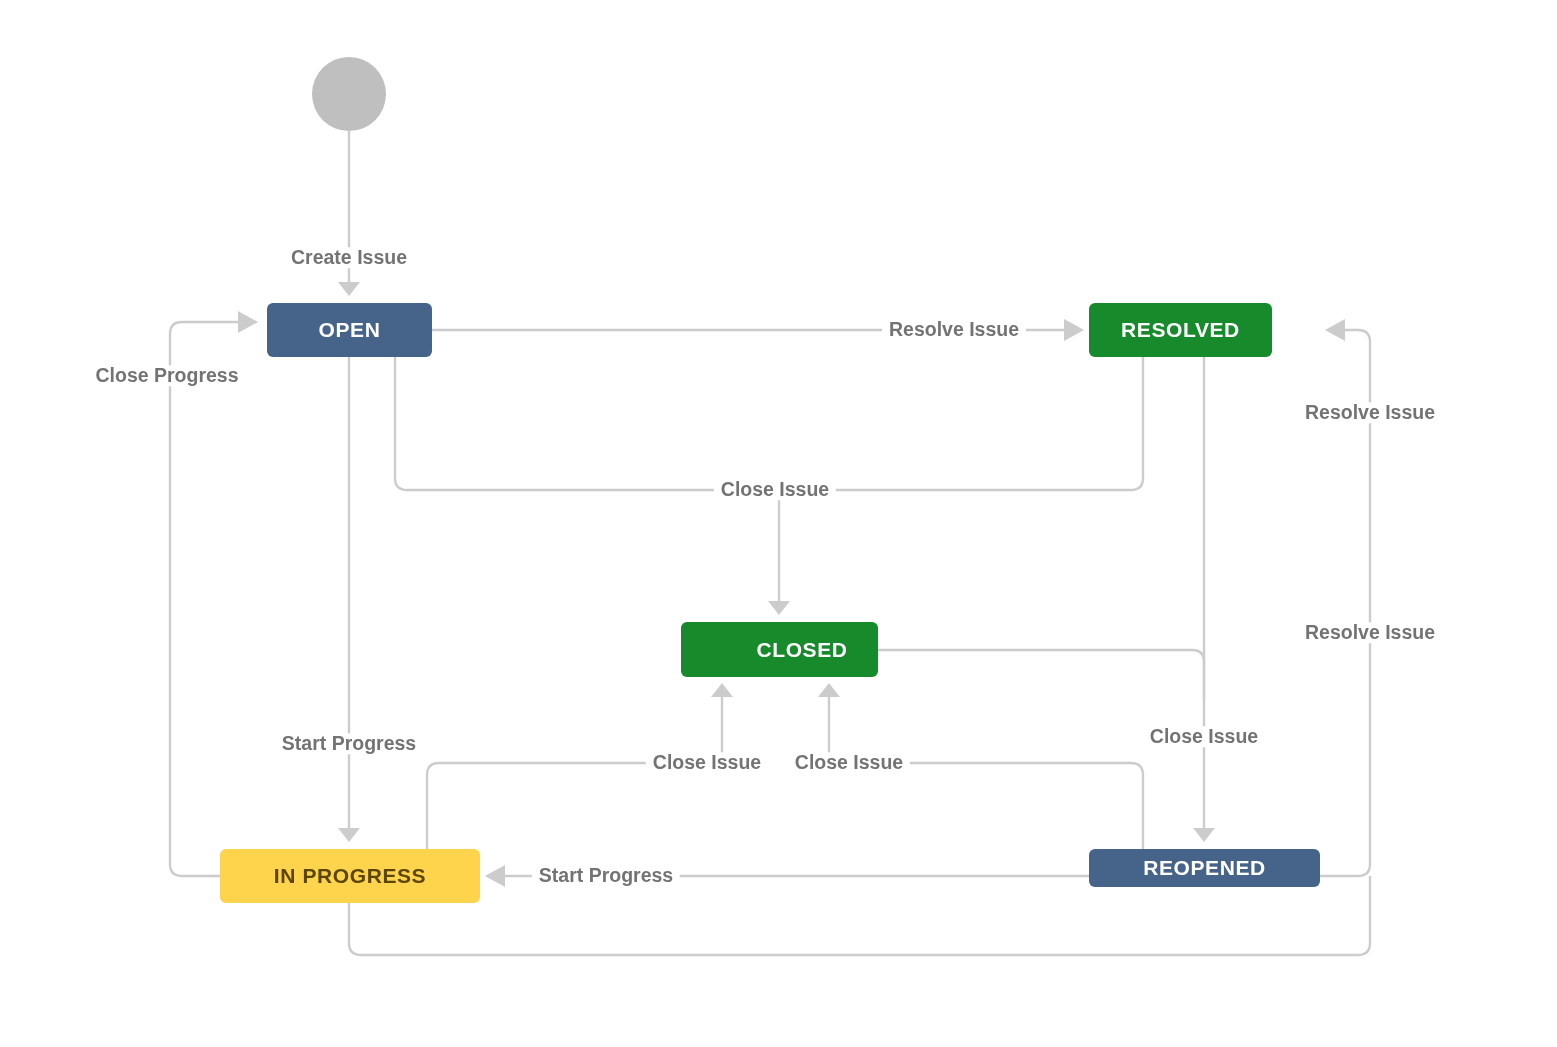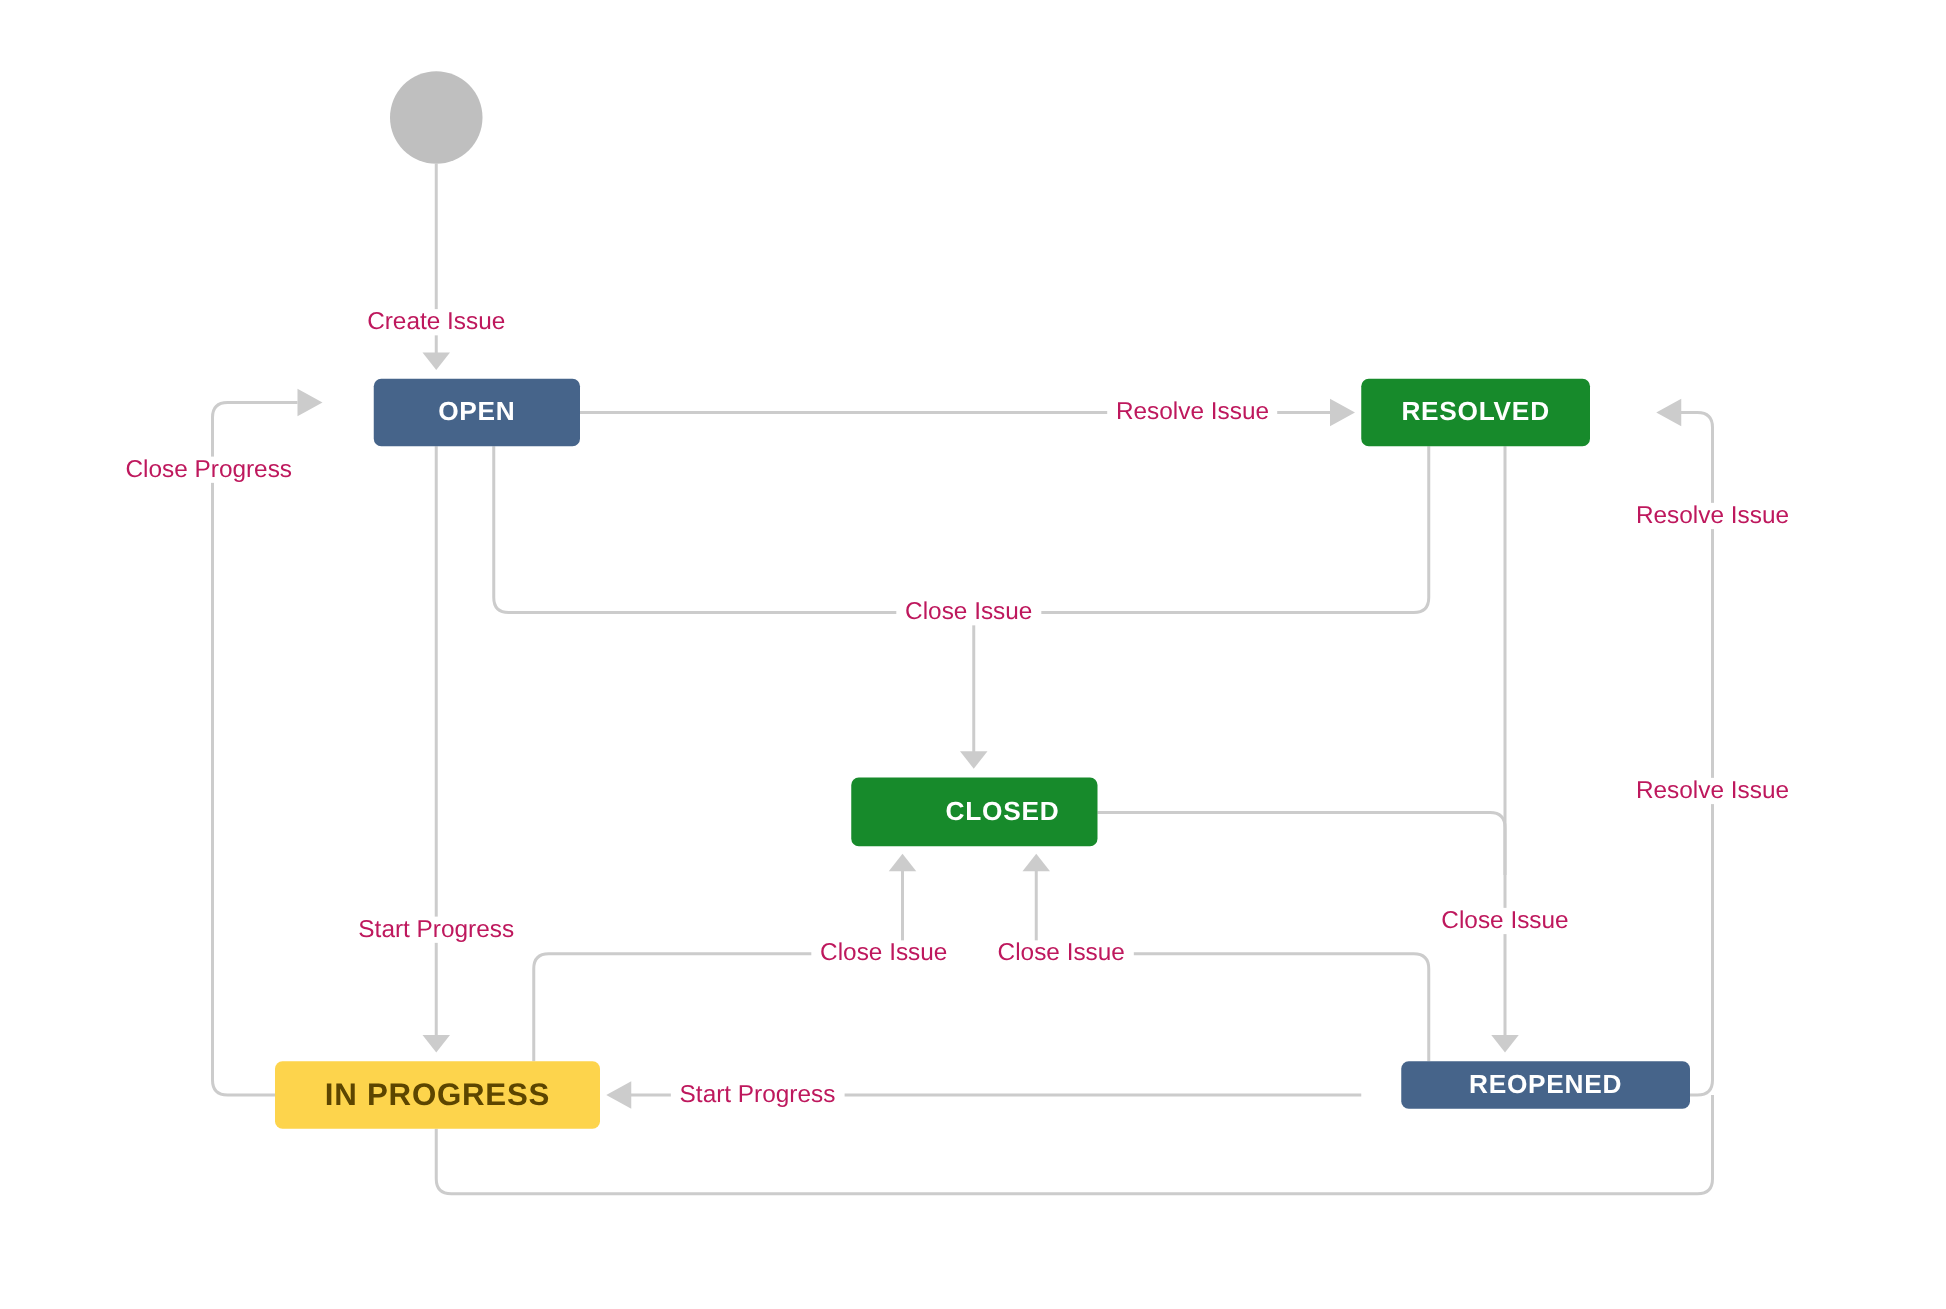--- a/index.html
+++ b/index.html
@@ -2,25 +2,25 @@
 <html><head>
 <meta charset="utf-8">
 <style>
   html,body{margin:0;padding:0;background:#fff;}
   body{font-family:"Liberation Sans",sans-serif;}
   #stage{position:relative;width:1557px;height:1047px;background:#ffffff;overflow:hidden;}
   #wires{position:absolute;left:0;top:0;width:1557px;height:1047px;}
   .node{position:absolute;border-radius:6px;display:flex;align-items:center;justify-content:center;
         font-weight:bold;letter-spacing:.6px;box-sizing:border-box;}
   .node .lbl{pointer-events:none;white-space:nowrap;}
-  .n-open,.n-reopened{background:#46648A;color:#ffffff;margin-left:32px;}
+  .n-open,.n-reopened{background:#46648A;color:#ffffff;}
   .n-resolved,.n-closed{background:#178A2B;color:#ffffff;}
   .n-inprogress{background:#FDD44C;color:#5C4500;}
   .start-circle{position:absolute;border-radius:50%;background:#BFBFBF;}
-  .elabel{position:absolute;color:#be185d;font-weight:normal;font-size:19.5px;
+  .elabel{position:absolute;color:#737373;font-weight:bold;font-size:19.5px;
           white-space:nowrap;background:#ffffff;padding:0 7px;line-height:1.1;
           transform:translate(-50%,-50%);text-align:right;}
 </style>
 </head>
 <body>
 
 <div id="stage">
 
   <svg id="wires" viewBox="0 0 1557 1047" xmlns="http://www.w3.org/2000/svg">
     <defs>
@@ -76,21 +76,21 @@
   </div>
 
   <div class="node n-resolved" style="left:1089px;top:303px;width:183px;height:54px;font-size:21px;">
     <span class="lbl">RESOLVED</span>
   </div>
 
   <div class="node n-closed" style="left:681px;top:622px;width:197px;height:55px;font-size:21px;padding-left:45px;">
     <span class="lbl">CLOSED</span>
   </div>
 
-  <div class="node n-inprogress" style="left:220px;top:849px;width:260px;height:54px;font-size:25px;">
+  <div class="node n-inprogress" style="left:220px;top:849px;width:260px;height:54px;font-size:21px;">
     <span class="lbl">IN PROGRESS</span>
   </div>
 
   <div class="node n-reopened" style="left:1089px;top:849px;width:231px;height:38px;font-size:21px;">
     <span class="lbl">REOPENED</span>
   </div>
 
   <div class="elabel" style="left:349px;top:258px;">Create Issue</div>
   <div class="elabel" style="left:954px;top:330px;">Resolve Issue</div>
   <div class="elabel" style="left:167px;top:376px;">Close Progress</div>

